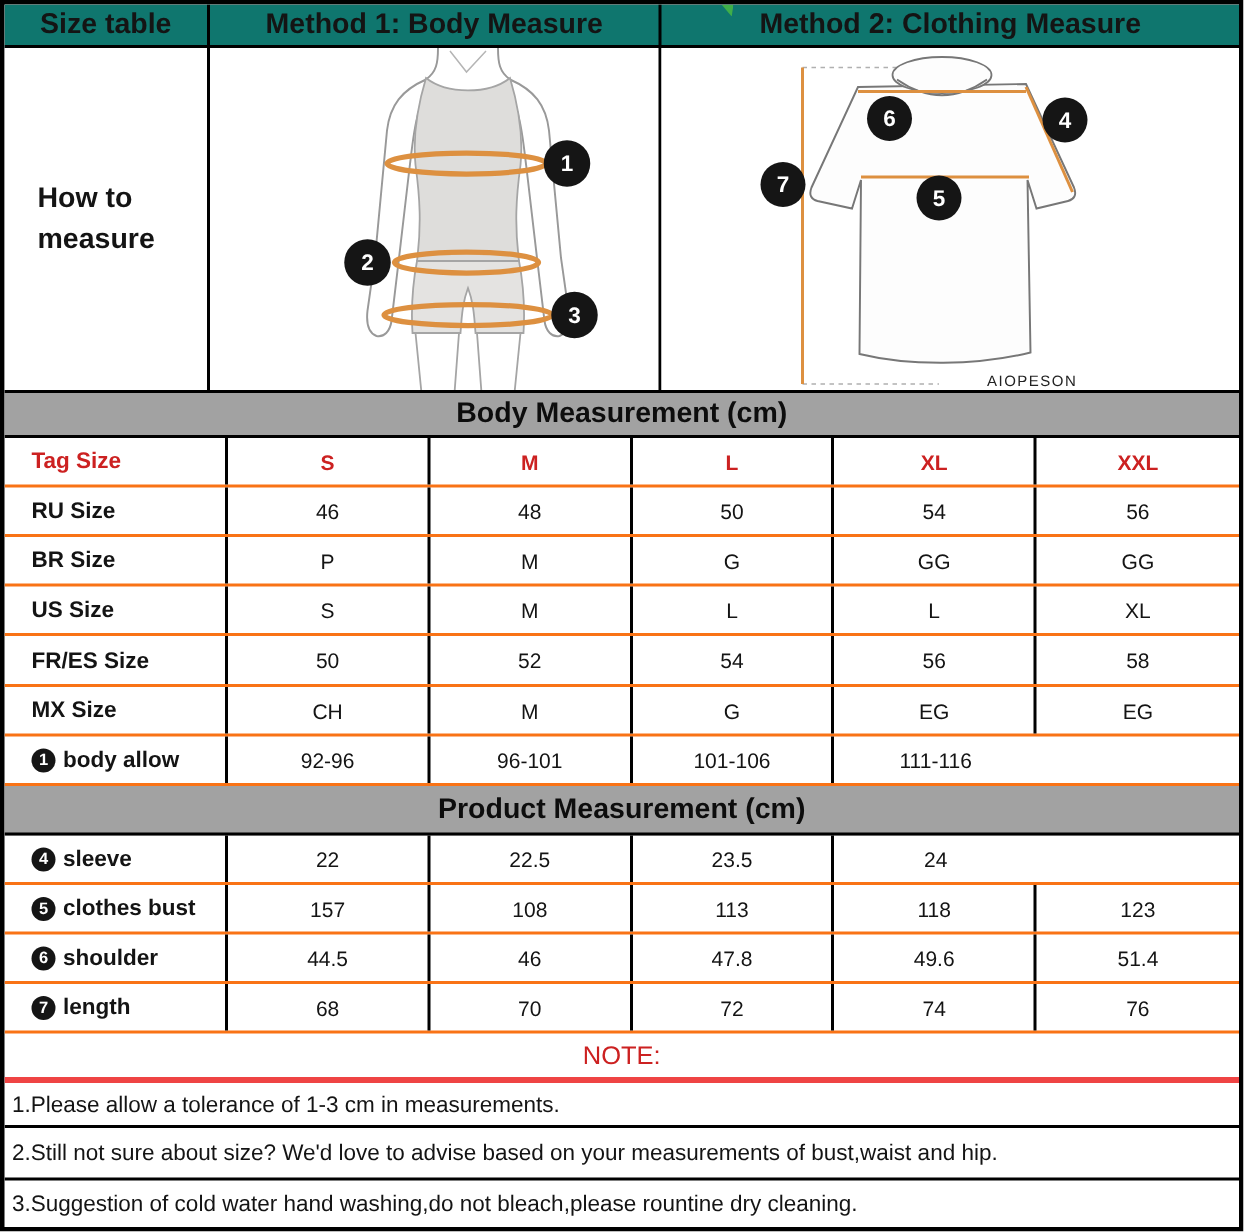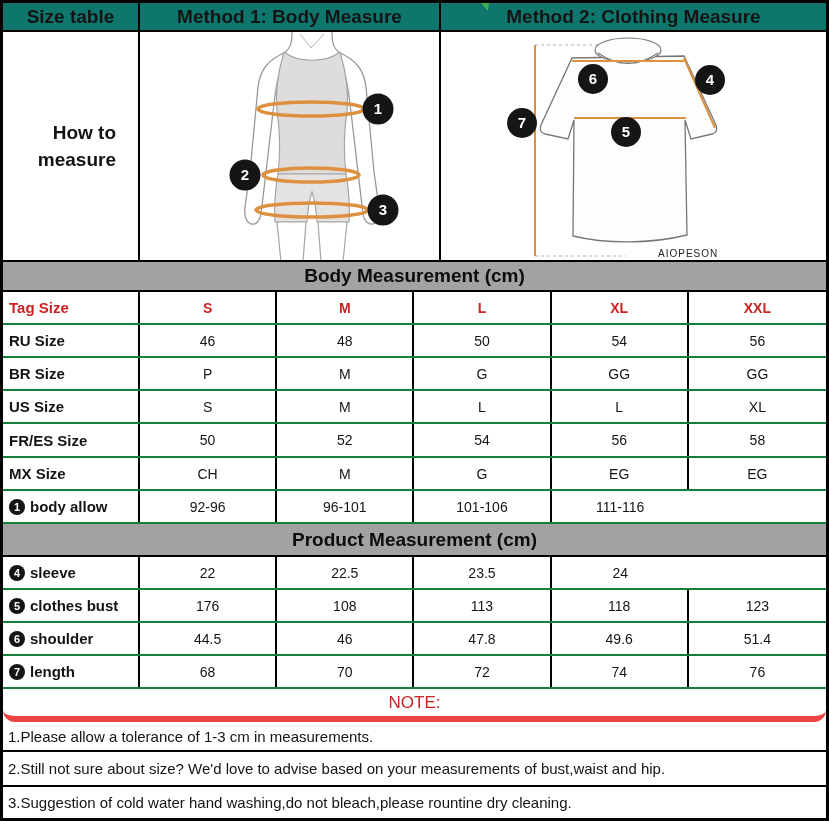--- a/index.html
+++ b/index.html
@@ -15,41 +15,41 @@
   .row { display: flex; border-bottom: 2px solid #000; }
   .cell-r { border-right: 2px solid #000; }
   
   .hdr { height: 29px; background: #0f766e; }
   .hdr-cell { display:flex; align-items:center; justify-content:center; font-weight:bold; font-size:19px; }
   .w-label { width: 137px; flex:none; }
   .w-m1 { width: 301px; flex:none; }
   .w-m2 { flex: 1; }
   
   .diag { height: 230px; }
-  .howto { display:flex; align-items:center; justify-content:center; text-align:right;
+  .howto { display:flex; align-items:center; justify-content:center; text-align:left;
            font-weight:bold; font-size:19px; line-height:27px; background:#fff; }
   .diag-cell { position:relative; background:#fff; overflow:hidden; }
   
   .bar { height:30px; background:#a2a2a2; display:flex; align-items:center; justify-content:center;
          font-weight:bold; font-size:19px; border-bottom:2px solid #000; color:#0d0d0d; }
   .bar2 { height:33px; }
   
-  .trow { display:grid; grid-template-columns:137px repeat(5,1fr); height:33px; border-bottom:2px solid #15803d; }
+  .trow { display:grid; grid-template-columns:137px repeat(5,1fr); height:33px; border-bottom:2px solid #f97316;padding-left:12px; }
   .trow > div { display:flex; align-items:center; justify-content:center; font-size:14px; border-right:2px solid #000; }
   .trow > div:last-child { border-right:none; }
   .trow .lbl { justify-content:flex-start; padding-left:6px; font-weight:bold; font-size:15px; }
   .red { color:#cc2121; }
   .tagrow > div { font-weight:bold; font-size:14px; }
   .h34 { height:34px; }
   .mk { width:16px; height:16px; border-radius:50%; background:#151515; color:#fff;
         font-size:11px; font-weight:bold; display:inline-flex; align-items:center;
         justify-content:center; margin-right:5px; flex:none; }
   
   .note-title { height:33px; display:flex; align-items:center; justify-content:center;
-                font-size:17px; border-bottom:6px solid #ef4444;border-radius:12px; }
+                font-size:17px; border-bottom:4px solid #ef4444; }
   .note { display:flex; align-items:center; padding-left:5px; font-size:15px; border-bottom:2px solid #000; }
   .n1 { height:30px; } .n2 { height:35px; } .n3 { height:31px; border-bottom:none; }
   .green-mark { position:absolute; left:478px; top:0; width:8px; height:8px;
                 background:#3fae49; clip-path:polygon(100% 0, 0 0, 85% 100%); }
   svg { display:block; }
 </style>
 </head>
 <body>
 
 <div class="sheet">
@@ -215,21 +215,21 @@
     <div>22.5</div>
     <div>23.5</div>
     <div>24</div>
   </div>
 
   <div class="trow">
     <div class="lbl">
       <span class="mk">5</span>
       <span>clothes bust</span>
     </div>
-    <div>176</div>
+    <div>157</div>
     <div>108</div>
     <div>113</div>
     <div>118</div>
     <div>123</div>
   </div>
 
   <div class="trow">
     <div class="lbl">
       <span class="mk">6</span>
       <span>shoulder</span>

